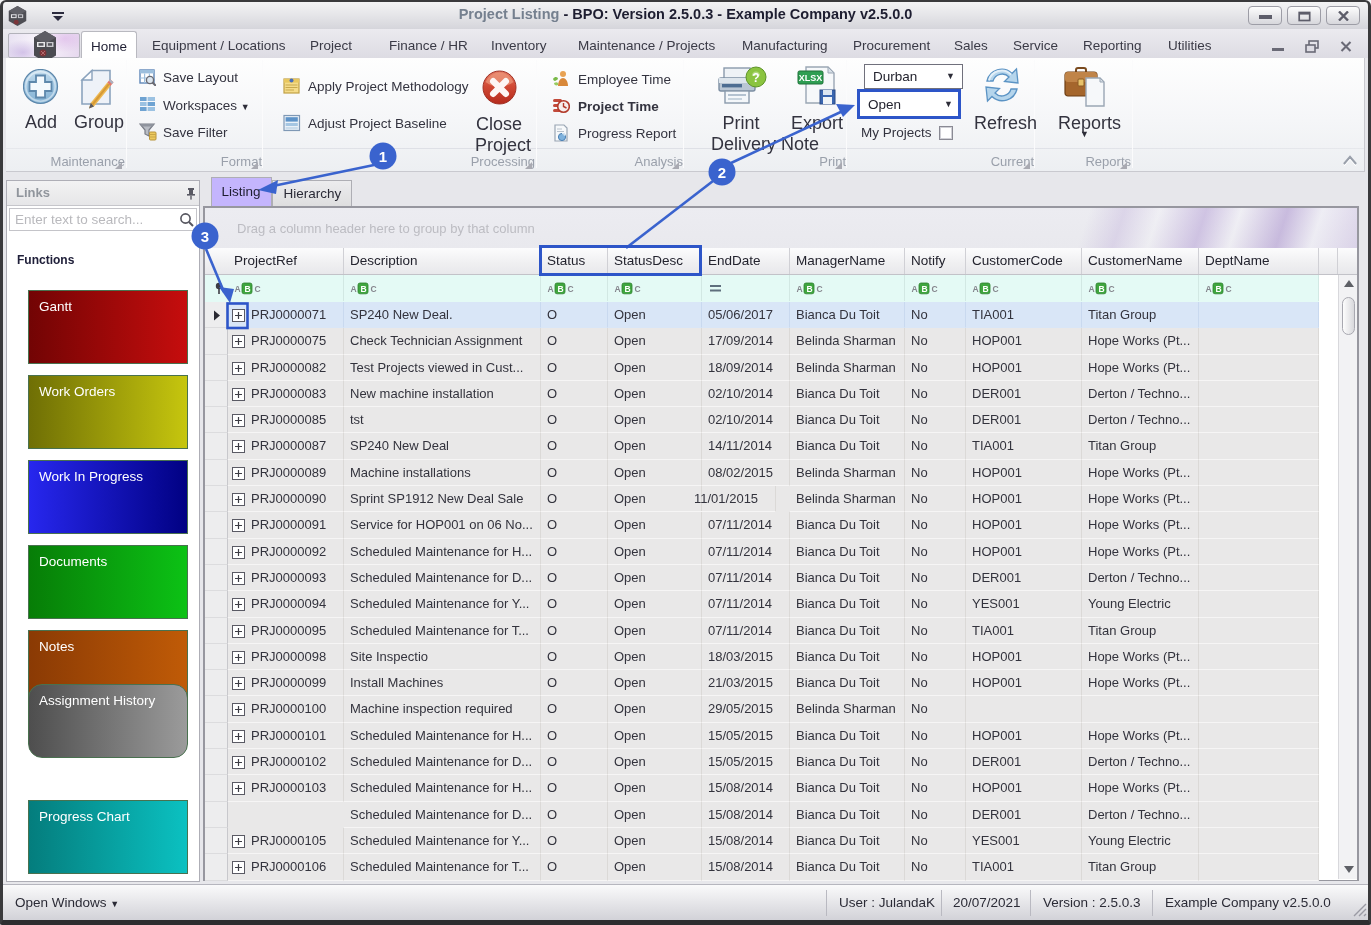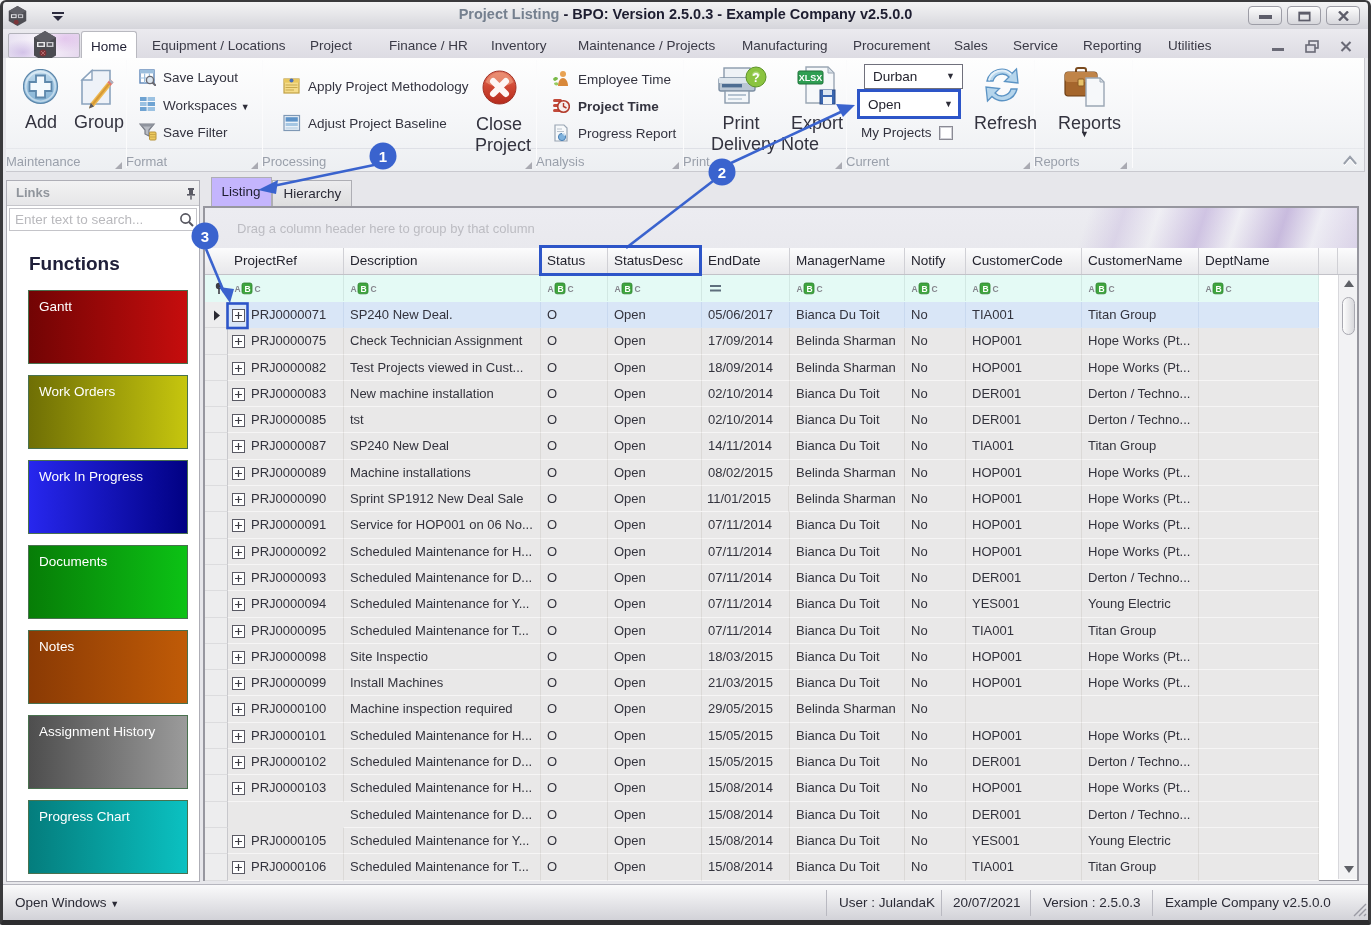--- a/index.html
+++ b/index.html
@@ -34,38 +34,38 @@
    radial-gradient(ellipse 34px 20px at 80% 20%, rgba(216,170,230,.5), rgba(0,0,0,0) 70%),
    linear-gradient(100deg,#e8e2f2,#faf6fc 45%,#e6d8ee);
 }
 .mdico { position:absolute; top:12px; color:#6a6a76; font-size:11px; font-weight:bold; }
 
 #ribbon { position:absolute; left:6px; top:58px; width:1359px; height:114px;
   background:linear-gradient(#fefefe, #f5f6f8 55%, #edeff2);
   border-bottom:1px solid #c9c9cf; border-right:1px solid #c9c9cf; }
 .gsep { position:absolute; top:2px; height:108px; width:1px; background:#d3d3d8;
   border-right:1px solid #fbfbfc; }
-.glabel { position:absolute; top:96px; height:14px; font-size:13px; color:#9aa0ab; text-align:left; }
+.glabel { position:absolute; top:96px; height:14px; font-size:13px; color:#9aa0ab; text-align:right; }
 .gcorner { position:absolute; top:104px; width:7px; height:7px; }
 .gcorner:before { content:""; position:absolute; left:0; top:0; width:0; height:0;
   border-left:7px solid transparent; border-bottom:7px solid #a9aab2; }
 .ribtext { position:absolute; font-size:13.5px; color:#33333f; white-space:nowrap; }
 .biglabel { position:absolute; font-size:18px; color:#33333f; text-align:center; white-space:nowrap; }
 
 #content { position:absolute; left:0; top:172px; width:1371px; height:712px; background:#e7e7eb; }
 
 #sidebar { position:absolute; left:6px; top:8px; width:194px; height:702px;
   background:#fff; border:1px solid #aeaeb6; }
 #links-hd { position:absolute; left:0; top:0; width:100%; height:25px;
   background:linear-gradient(#f2f2f3,#e6e6e8); border-bottom:1px solid #c6c6cb;
   font-size:13px; font-weight:bold; color:#90959c; line-height:24px; padding-left:9px; }
 #searchbox { position:absolute; left:2px; top:27px; width:188px; height:23px;
   background:#fff; border:1px solid #c4c4c9; font-size:13.5px; color:#b9b9bd;
   line-height:21px; padding-left:5px; }
-#functions { position:absolute; left:22px; top:72px; font-size:19px; font-weight:bold; color:#20203a; }
+#functions { position:absolute; left:10px; top:72px; font-size:12px; font-weight:bold; color:#20203a; }
 .fbtn { position:absolute; left:21px; width:160px; height:74px; border:1px solid #49714f;
   color:#fff; font-size:13.5px; padding:8px 0 0 10px; }
 
 #main { position:absolute; left:203px; top:0; width:1157px; height:710px; }
 .gridtab { position:absolute; font-size:13.5px; text-align:center; }
 #gridpanel { position:absolute; left:0px; top:34px; width:1156px; height:675px;
   background:#fff; border:2px solid #97979f; border-bottom:1px solid #97979f;}
 #dragband { position:absolute; left:0; top:0; width:1152px; height:39.5px;
   background:linear-gradient(108deg, rgba(0,0,0,0) 76%, rgba(182,160,214,.30) 79%, rgba(250,249,253,.25) 82%, rgba(168,140,208,.42) 86%, rgba(246,244,251,.35) 89%, rgba(158,128,200,.45) 93%, rgba(242,240,250,.4) 96%, rgba(190,168,220,.35) 100%), linear-gradient(#ececf1,#e9e9ee); overflow:hidden;}
 #dragband .txt { position:absolute; left:32px; top:13px; font-size:13px; color:#bcbcc2; }
@@ -350,21 +350,21 @@
       <svg style="position:absolute;left:172px;top:31px;" width="15" height="15" viewBox="0 0 15 15">
         <circle cx="6.5" cy="6.5" r="4.6" fill="none" stroke="#55555e" stroke-width="1.6"></circle>
         <path d="M10 10 L14 14" stroke="#55555e" stroke-width="2"></path>
       </svg>
       <div id="functions">Functions</div>
       <div class="fbtn" style="top:109px;background:linear-gradient(90deg,#720404,#c60d0d);">Gantt</div>
       <div class="fbtn" style="top:194px;background:linear-gradient(90deg,#6f6f05,#c6c60e);">Work Orders</div>
       <div class="fbtn" style="top:279px;background:linear-gradient(90deg,#2727ee,#010183);">Work In Progress</div>
       <div class="fbtn" style="top:364px;background:linear-gradient(90deg,#077d07,#0cc215);">Documents</div>
       <div class="fbtn" style="top:449px;background:linear-gradient(90deg,#8a3a04,#c05b07);">Notes</div>
-      <div class="fbtn" style="top:534px;background:linear-gradient(90deg,#4e4e4e,#9b9b9b);">Assignment History</div>
+      <div class="fbtn" style="top:503px;background:linear-gradient(90deg,#4e4e4e,#9b9b9b);border-radius:14px;">Assignment History</div>
       <div class="fbtn" style="top:619px;background:linear-gradient(90deg,#047d7d,#0bc1c1);">Progress Chart</div>
     </div>
     <div id="main">
       <div class="gridtab" style="left:69.4px;top:7.7px;width:80px;height:26px;background:linear-gradient(#ececee,#dededf);border:1px solid #aeaeb4;border-bottom:none;color:#2a2a36;line-height:25px;">Hierarchy</div>
       <div class="gridtab" style="left:7.5px;top:5px;width:61px;height:30px;background:#c4b5fd;border:1px solid #aeaeb4;border-bottom:none;color:#1d1d30;line-height:27px;">Listing</div>
       <div id="gridpanel">
         <div id="dragband">
             <div class="txt">Drag a column header here to group by that column</div>
           </div>
         <div id="hdrrow">
@@ -583,21 +583,21 @@
             </div>
             <div class="drow">
               <div class="dcell" style="left:0;width:23px;background:#ededee;border-right:1px solid #c8c8cc;border-bottom-color:#dcdcde;"></div>
               <div class="dcell" style="left:23px;width:116px;padding-left:23px;"><svg style="position:absolute;left:4px;top:7px;" width="13" height="13" viewBox="0 0 13 13">
                   <rect x="0.5" y="0.5" width="12" height="12" fill="#fff" stroke="#5a5a64" stroke-width="1"></rect>
                   <path d="M3 6.5 H10 M6.5 3 V10" stroke="#3c3c44" stroke-width="1.2"></path>
                 </svg>PRJ0000090</div>
               <div class="dcell" style="left:139px;width:197px;">Sprint SP1912 New Deal Sale</div>
               <div class="dcell" style="left:336px;width:67px;">O</div>
               <div class="dcell" style="left:403px;width:94px;">Open</div>
-              <div class="dcell" style="left:496px;width:88px;">11/01/2015</div>
+              <div class="dcell" style="left:483px;width:88px;">11/01/2015</div>
               <div class="dcell" style="left:585px;width:115px;">Belinda Sharman</div>
               <div class="dcell" style="left:700px;width:61px;">No</div>
               <div class="dcell" style="left:761px;width:116px;">HOP001</div>
               <div class="dcell" style="left:877px;width:117px;">Hope Works (Pt...</div>
               <div class="dcell" style="left:994px;width:120px;">&nbsp;</div>
             </div>
             <div class="drow">
               <div class="dcell" style="left:0;width:23px;background:#ededee;border-right:1px solid #c8c8cc;border-bottom-color:#dcdcde;"></div>
               <div class="dcell" style="left:23px;width:116px;padding-left:23px;"><svg style="position:absolute;left:4px;top:7px;" width="13" height="13" viewBox="0 0 13 13">
                   <rect x="0.5" y="0.5" width="12" height="12" fill="#fff" stroke="#5a5a64" stroke-width="1"></rect>

